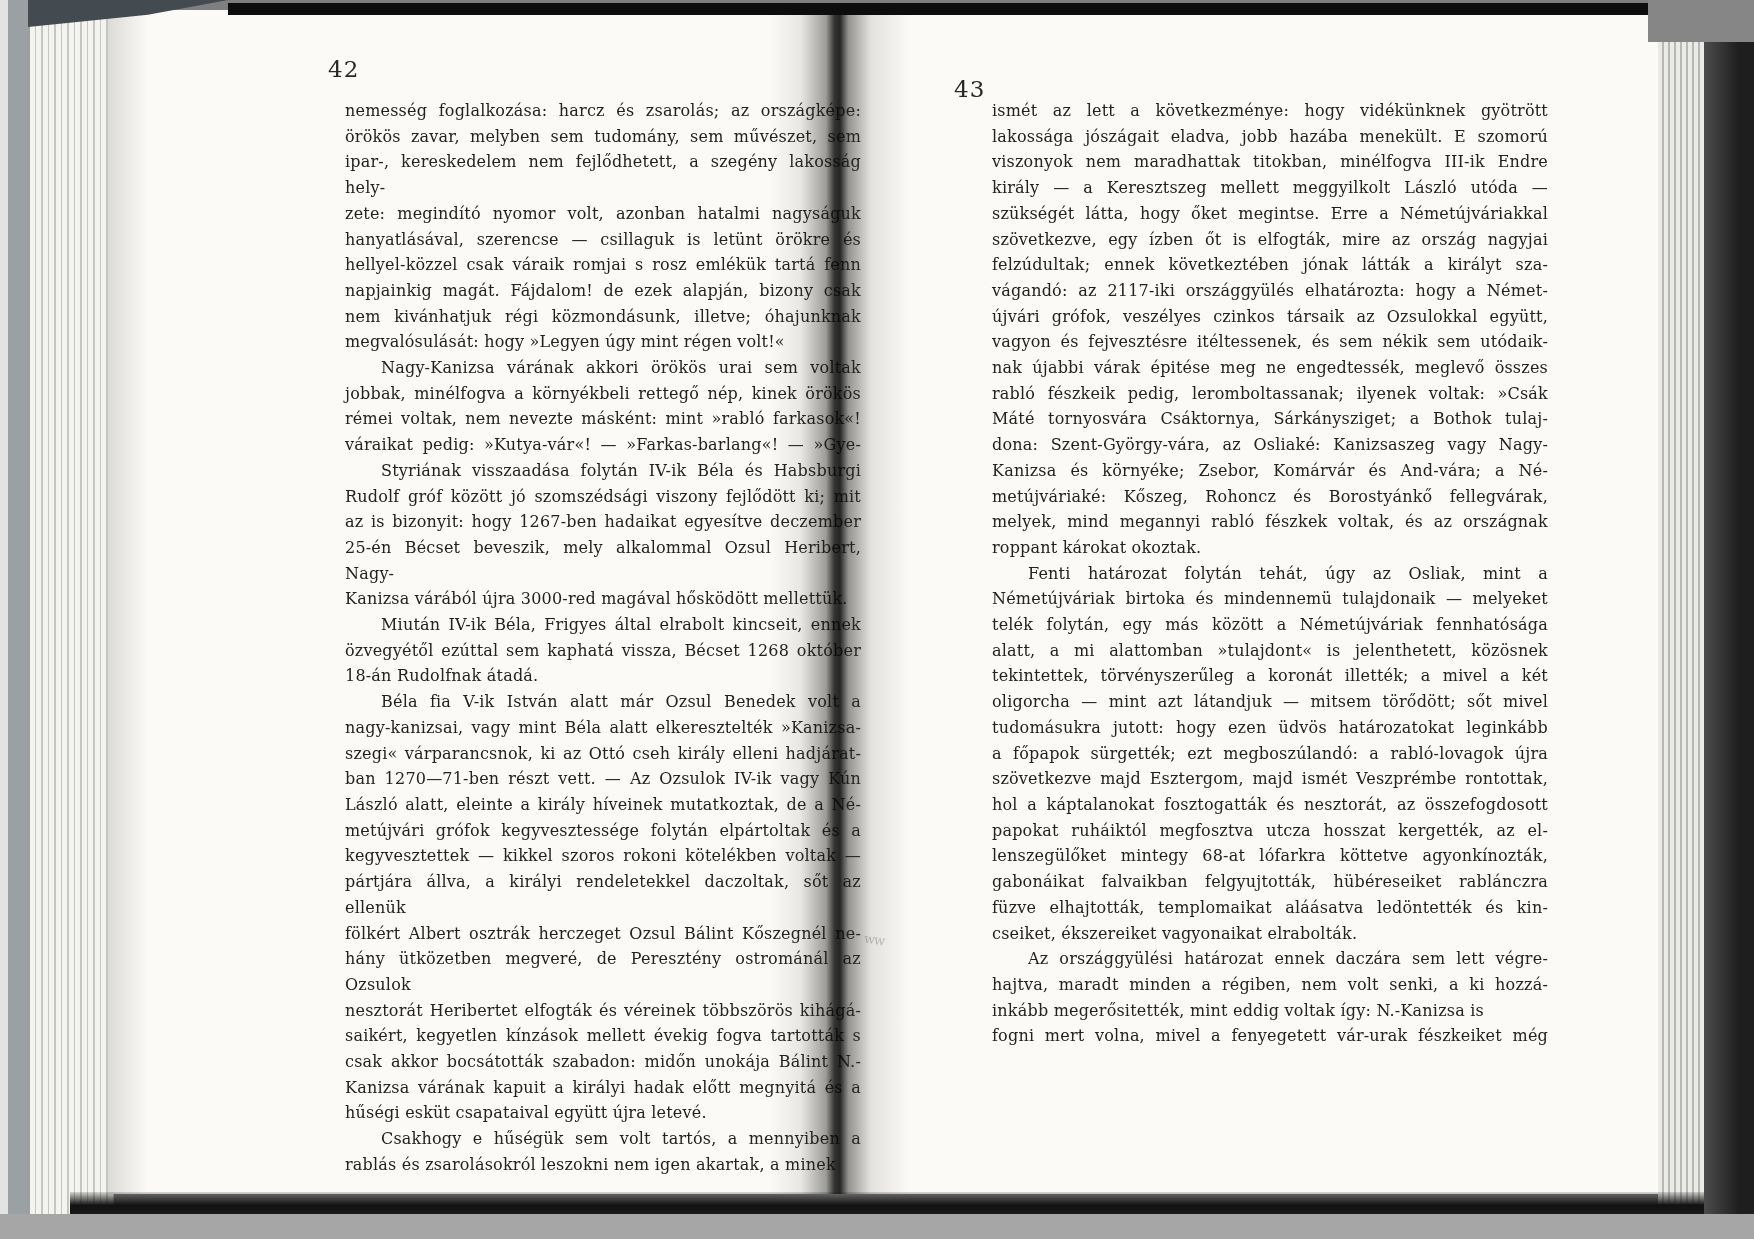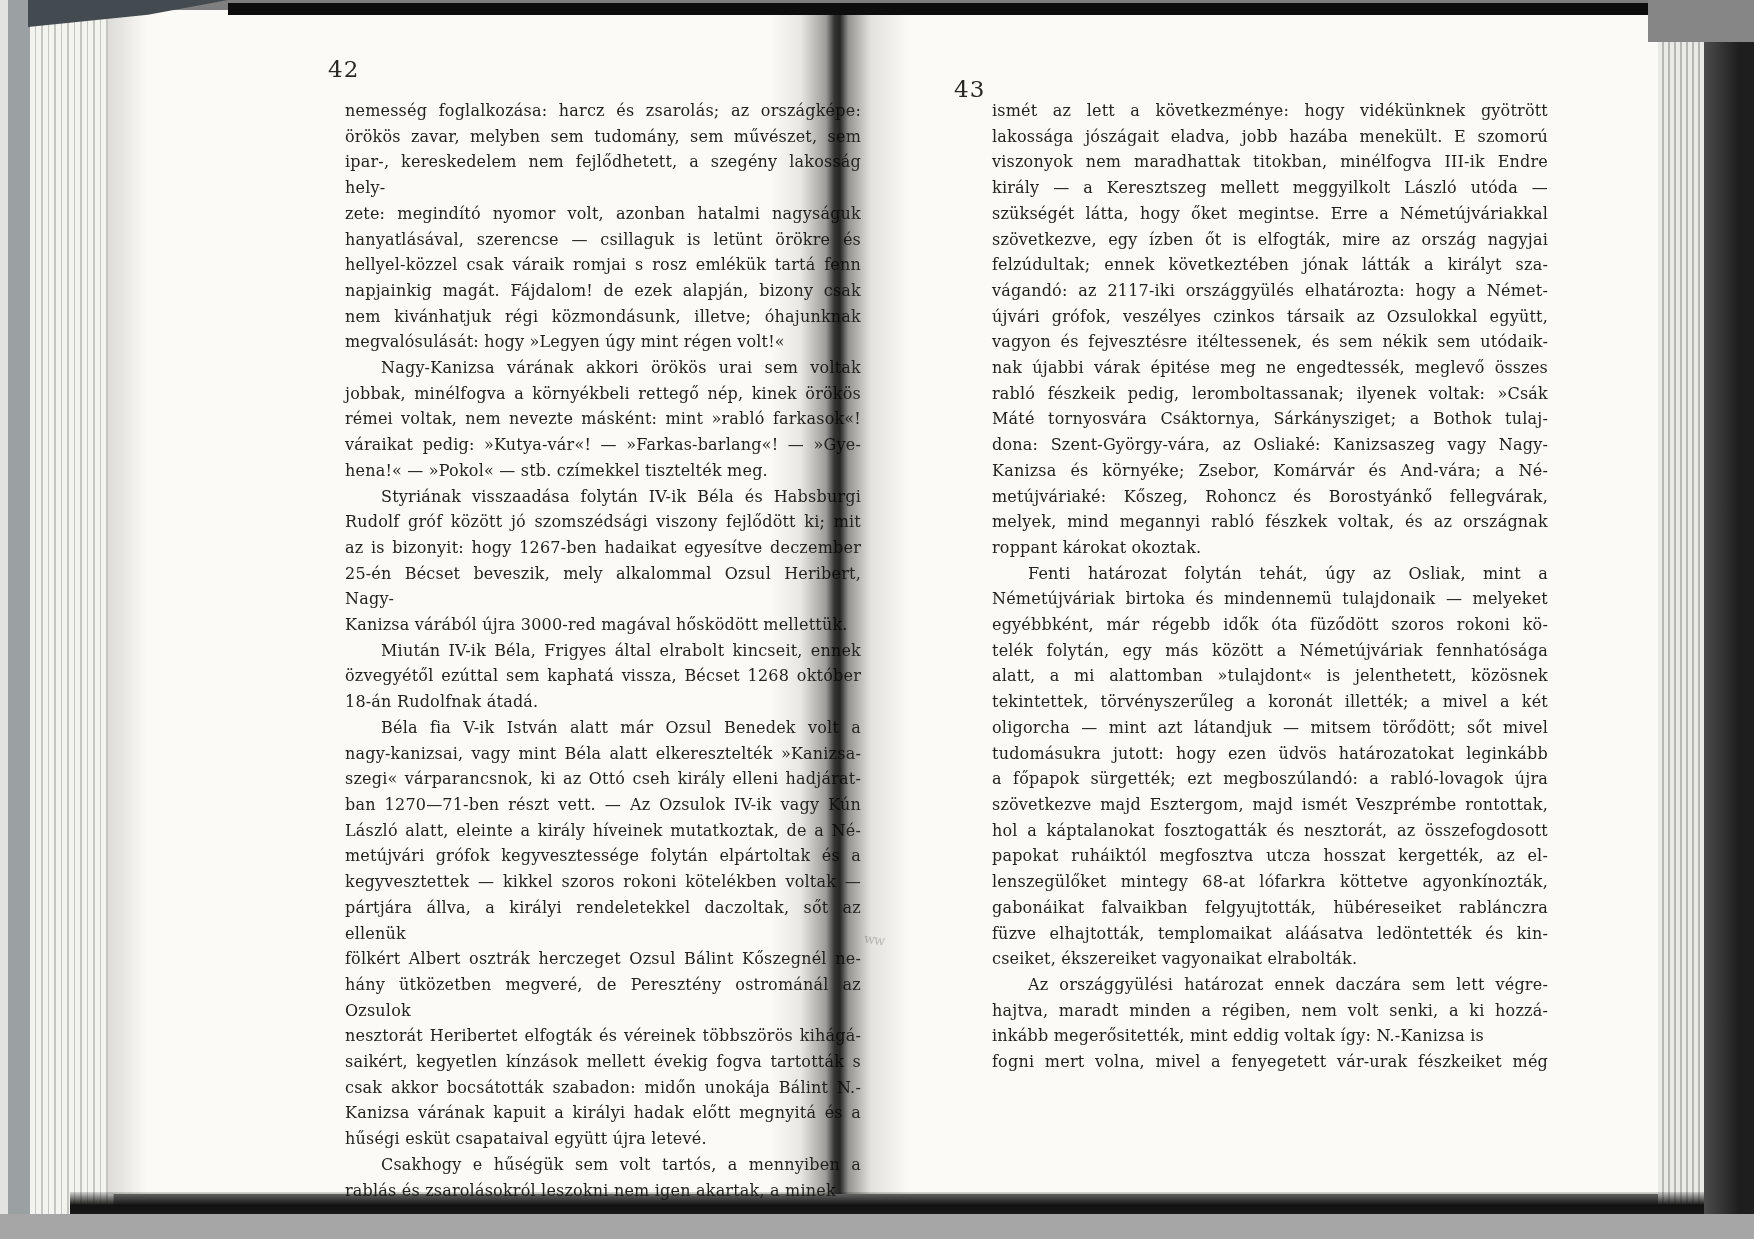--- a/index.html
+++ b/index.html
@@ -84,21 +84,20 @@
           <div class="line">hellyel-közzel csak váraik romjai s rosz emlékük tartá fenn</div>
           <div class="line">napjainkig magát. Fájdalom! de ezek alapján, bizony csak</div>
           <div class="line">nem kivánhatjuk régi közmondásunk, illetve; óhajunknak</div>
           <div class="line last">megvalósulását: hogy »Legyen úgy mint régen volt!«</div>
         </div>
         <div class="para indent">
           <div class="line first">Nagy-Kanizsa várának akkori örökös urai sem voltak</div>
           <div class="line">jobbak, minélfogva a környékbeli rettegő nép, kinek örökös</div>
           <div class="line">rémei voltak, nem nevezte másként: mint »rabló farkasok«!</div>
           <div class="line">váraikat pedig: »Kutya-vár«! — »Farkas-barlang«! — »Gye-</div>
-          <div class="line last">hena!« — »Pokol« — stb. czímekkel tisztelték meg.</div>
         </div>
         <div class="para indent">
           <div class="line first">Styriának visszaadása folytán IV-ik Béla és Habsburgi</div>
           <div class="line">Rudolf gróf között jó szomszédsági viszony fejlődött ki; mit</div>
           <div class="line">az is bizonyit: hogy 1267-ben hadaikat egyesítve deczember</div>
           <div class="line">25-én Bécset beveszik, mely alkalommal Ozsul Heribert, Nagy-</div>
           <div class="line last">Kanizsa várából újra 3000-red magával hősködött mellettük.</div>
         </div>
         <div class="para indent">
           <div class="line first">Miután IV-ik Béla, Frigyes által elrabolt kincseit, ennek</div>
@@ -144,21 +143,20 @@
           <div class="line">Máté tornyosvára Csáktornya, Sárkánysziget; a Bothok tulaj-</div>
           <div class="line">dona: Szent-György-vára, az Osliaké: Kanizsaszeg vagy Nagy-</div>
           <div class="line">Kanizsa és környéke; Zsebor, Komárvár és And-vára; a Né-</div>
           <div class="line">metújváriaké: Kőszeg, Rohoncz és Borostyánkő fellegvárak,</div>
           <div class="line">melyek, mind megannyi rabló fészkek voltak, és az országnak</div>
           <div class="line last">roppant károkat okoztak.</div>
         </div>
         <div class="para indent">
           <div class="line first">Fenti határozat folytán tehát, úgy az Osliak, mint a</div>
           <div class="line">Németújváriak birtoka és mindennemü tulajdonaik — melyeket</div>
-          <div class="line">egyébbként, már régebb idők óta füződött szoros rokoni kö-</div>
           <div class="line">telék folytán, egy más között a Németújváriak fennhatósága</div>
           <div class="line">alatt, a mi alattomban »tulajdont« is jelenthetett, közösnek</div>
           <div class="line">tekintettek, törvényszerűleg a koronát illették; a mivel a két</div>
           <div class="line">oligorcha — mint azt látandjuk — mitsem törődött; sőt mivel</div>
           <div class="line">tudomásukra jutott: hogy ezen üdvös határozatokat leginkább</div>
           <div class="line">a főpapok sürgették; ezt megboszúlandó: a rabló-lovagok újra</div>
           <div class="line">szövetkezve majd Esztergom, majd ismét Veszprémbe rontottak,</div>
           <div class="line">hol a káptalanokat fosztogatták és nesztorát, az összefogdosott</div>
           <div class="line">papokat ruháiktól megfosztva utcza hosszat kergették, az el-</div>
           <div class="line">lenszegülőket mintegy 68-at lófarkra köttetve agyonkínozták,</div>

